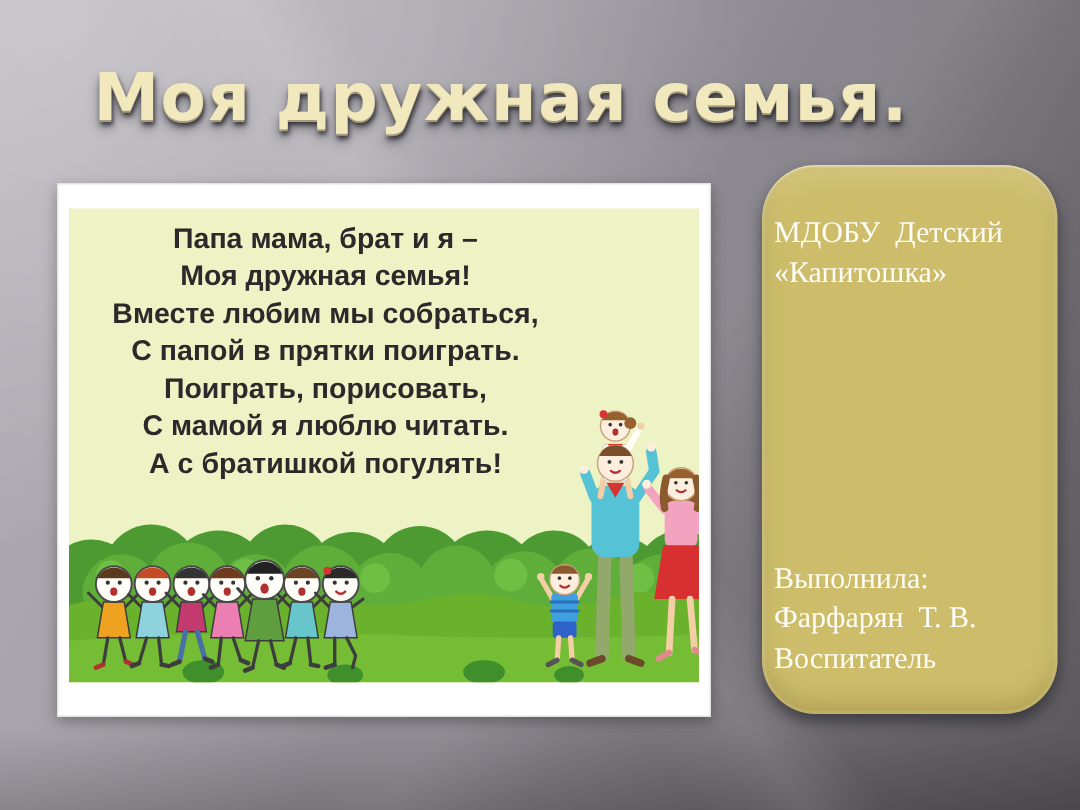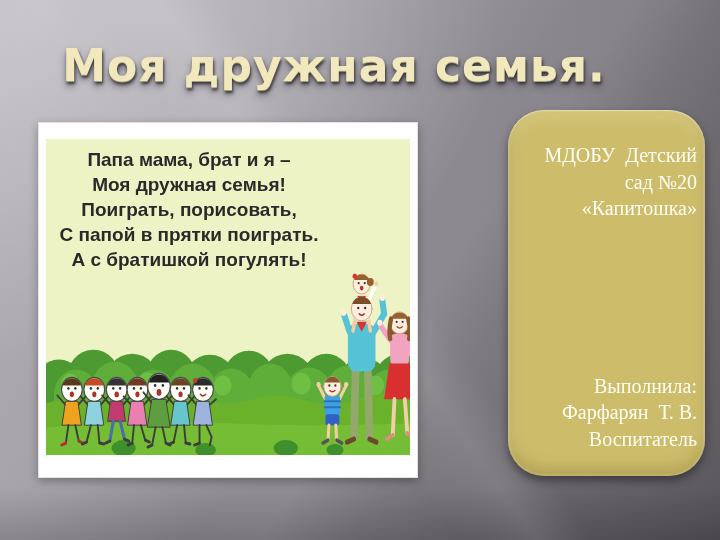--- a/index.html
+++ b/index.html
@@ -17,21 +17,21 @@
       linear-gradient(125deg, transparent 52%, rgba(255,255,255,0.05) 58%, transparent 66%),
       linear-gradient(0deg, rgba(0,0,0,0.18) 0%, transparent 10%);
   }
   .title{
     position:absolute;top:40px;left:0;width:668px;text-align:center;
     font-family:"DejaVu Sans",sans-serif;font-weight:bold;font-size:44px;letter-spacing:1px;
     color:#f1e8bd;
     text-shadow:0 1px 0 #a79d7c, 1px 3px 3px rgba(42,40,48,0.85), 0 5px 7px rgba(42,40,48,0.5);
   }
   .photo{
-    position:absolute;left:38px;top:122px;width:380px;height:356px;
+    position:absolute;left:38px;top:122px;width:436px;height:356px;
     background:#ffffff;border:1px solid #e3e3e3;box-sizing:border-box;
     box-shadow:0 3px 9px rgba(0,0,0,0.30);
   }
   .photo-inner{
     position:absolute;left:7px;right:7px;top:16px;bottom:22px;
     background:#edf3c5;overflow:hidden;
   }
   .illustration{position:absolute;left:0;top:0;width:100%;height:100%;z-index:1;}
   .poem{
     position:absolute;top:8px;left:0;right:78px;z-index:2;text-align:center;
@@ -45,21 +45,21 @@
       inset 0 1px 0 rgba(255,255,255,0.35),
       inset 0 0 0 2px rgba(255,255,255,0.10),
       inset 0 -8px 14px rgba(110,95,30,0.28),
       inset 0 8px 14px rgba(255,250,220,0.18),
       0 5px 9px rgba(24,22,30,0.50);
   }
   .info-top{position:absolute;top:32px;left:8px;right:8px;}
   .info-bottom{position:absolute;bottom:24px;left:8px;right:8px;margin-top:36px;}
   .info-top .line,.info-bottom .line{
     font-family:"Liberation Serif",serif;font-size:20px;line-height:26.5px;
-    color:#fdfdf5;text-align:right;
+    color:#fdfdf5;text-align:left;
   }
 </style>
 </head>
 <body>
 
 <div class="slide">
   <div class="streaks"></div>
 
   <div class="title">Моя дружная семья.</div>
 
@@ -260,31 +260,32 @@
             <circle cx="406.5" cy="184" r="1.2" fill="#333"></circle>
               <circle cx="413.5" cy="184" r="1.2" fill="#333"></circle>
             <path d="M407,189 q3,2.6 6,0" stroke="#b03030" stroke-width="1.4" fill="none"></path>
           </g>
         </g>
       </svg>
 
       <div class="poem">
         <div class="line">Папа мама, брат и я –</div>
         <div class="line">Моя дружная семья!</div>
+        <div class="line">Вместе любим мы собраться,</div>
+        <div class="line">С папой в прятки поиграть.</div>
         <div class="line">Поиграть, порисовать,</div>
-        <div class="line">С папой в прятки поиграть.</div>
+        <div class="line">С мамой я люблю читать.</div>
         <div class="line">А с братишкой погулять!</div>
       </div>
     </div>
   </div>
 
   <div class="info-card">
     <div class="info-top">
       <div class="line">МДОБУ  Детский</div>
-      <div class="line">сад №20</div>
       <div class="line">«Капитошка»</div>
     </div>
     <div class="info-bottom">
       <div class="line">Выполнила:</div>
       <div class="line">Фарфарян  Т. В.</div>
       <div class="line">Воспитатель</div>
     </div>
   </div>
 </div>
 

